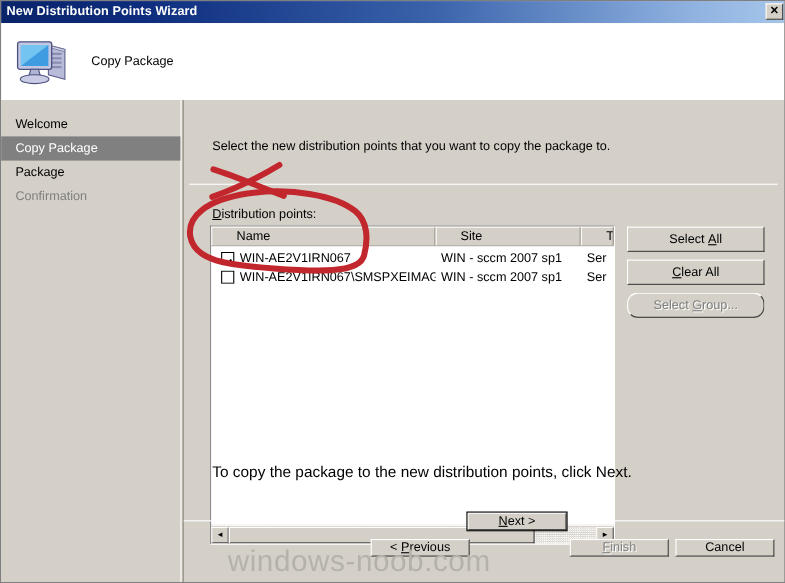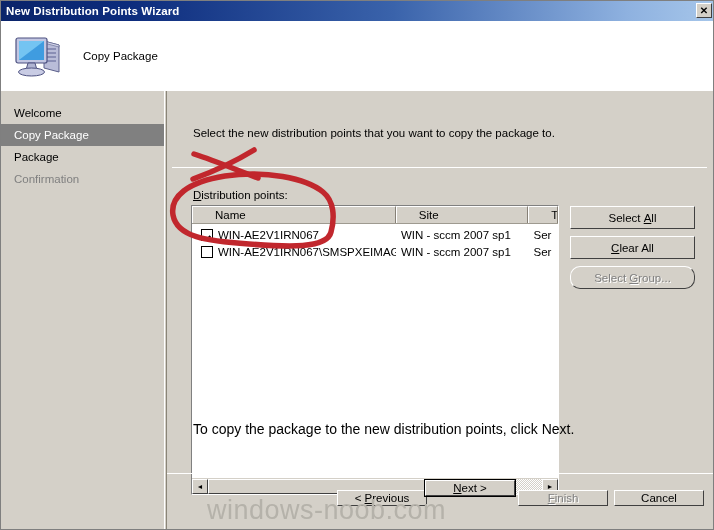--- a/index.html
+++ b/index.html
@@ -233,21 +233,21 @@
     border-left: 1px solid #ffffff;
     border-right: 1px solid #404040;
     border-bottom: 1px solid #404040;
     font-size: 11.5px;
     display: flex; align-items: center; justify-content: center;
     color: #000; cursor: pointer;
   }
   .nav-btn.default { outline: 1px solid #000000; outline-offset: 0px; }
   .nav-btn.disabled { color: #808080; text-shadow: 1px 1px 0 #ffffff; cursor: default; }
   #btn-previous { left: 336px; top: 489px; }
-  #btn-next     { left: 424px; top: 479px; }
+  #btn-next     { left: 424px; top: 465px; }
   #btn-finish   { left: 517px; top: 489px; }
   #btn-cancel   { left: 613px; top: 489px; }
 
   
   #watermark {
     position: absolute; left: 206px; top: 494px;
     font-size: 27px;
     color: #b5b2aa;
     letter-spacing: 0.5px;
     pointer-events: none;

